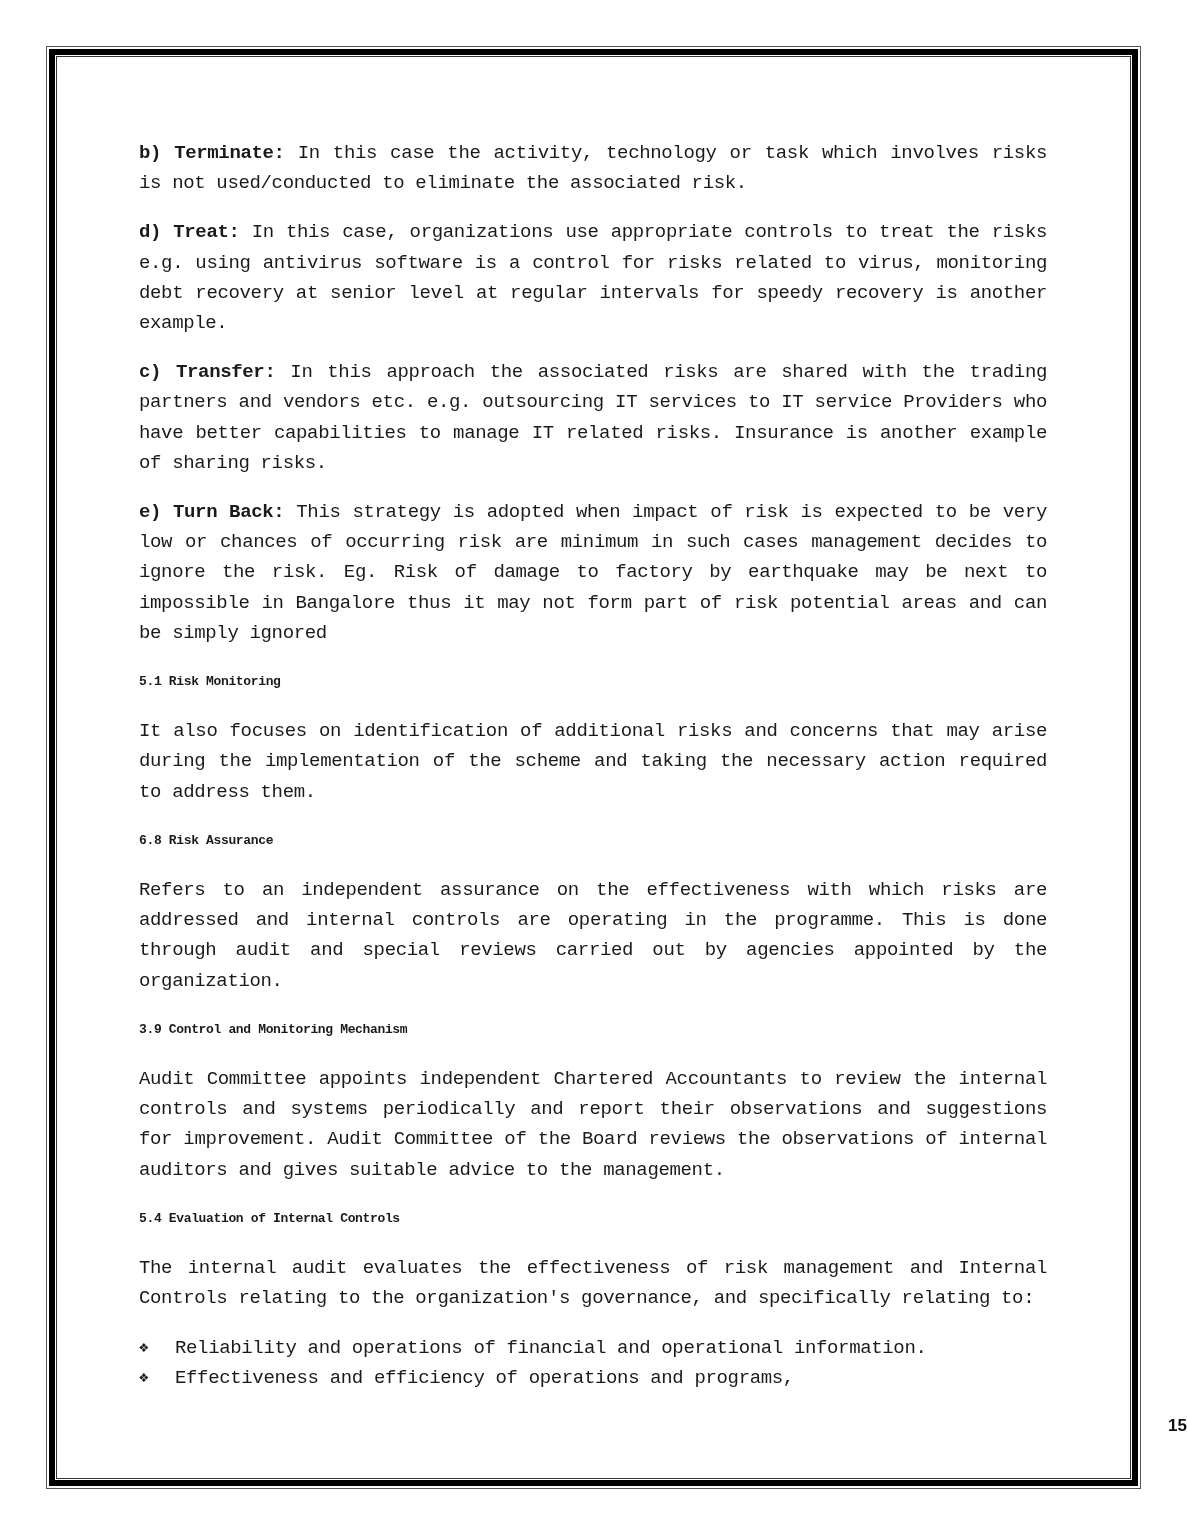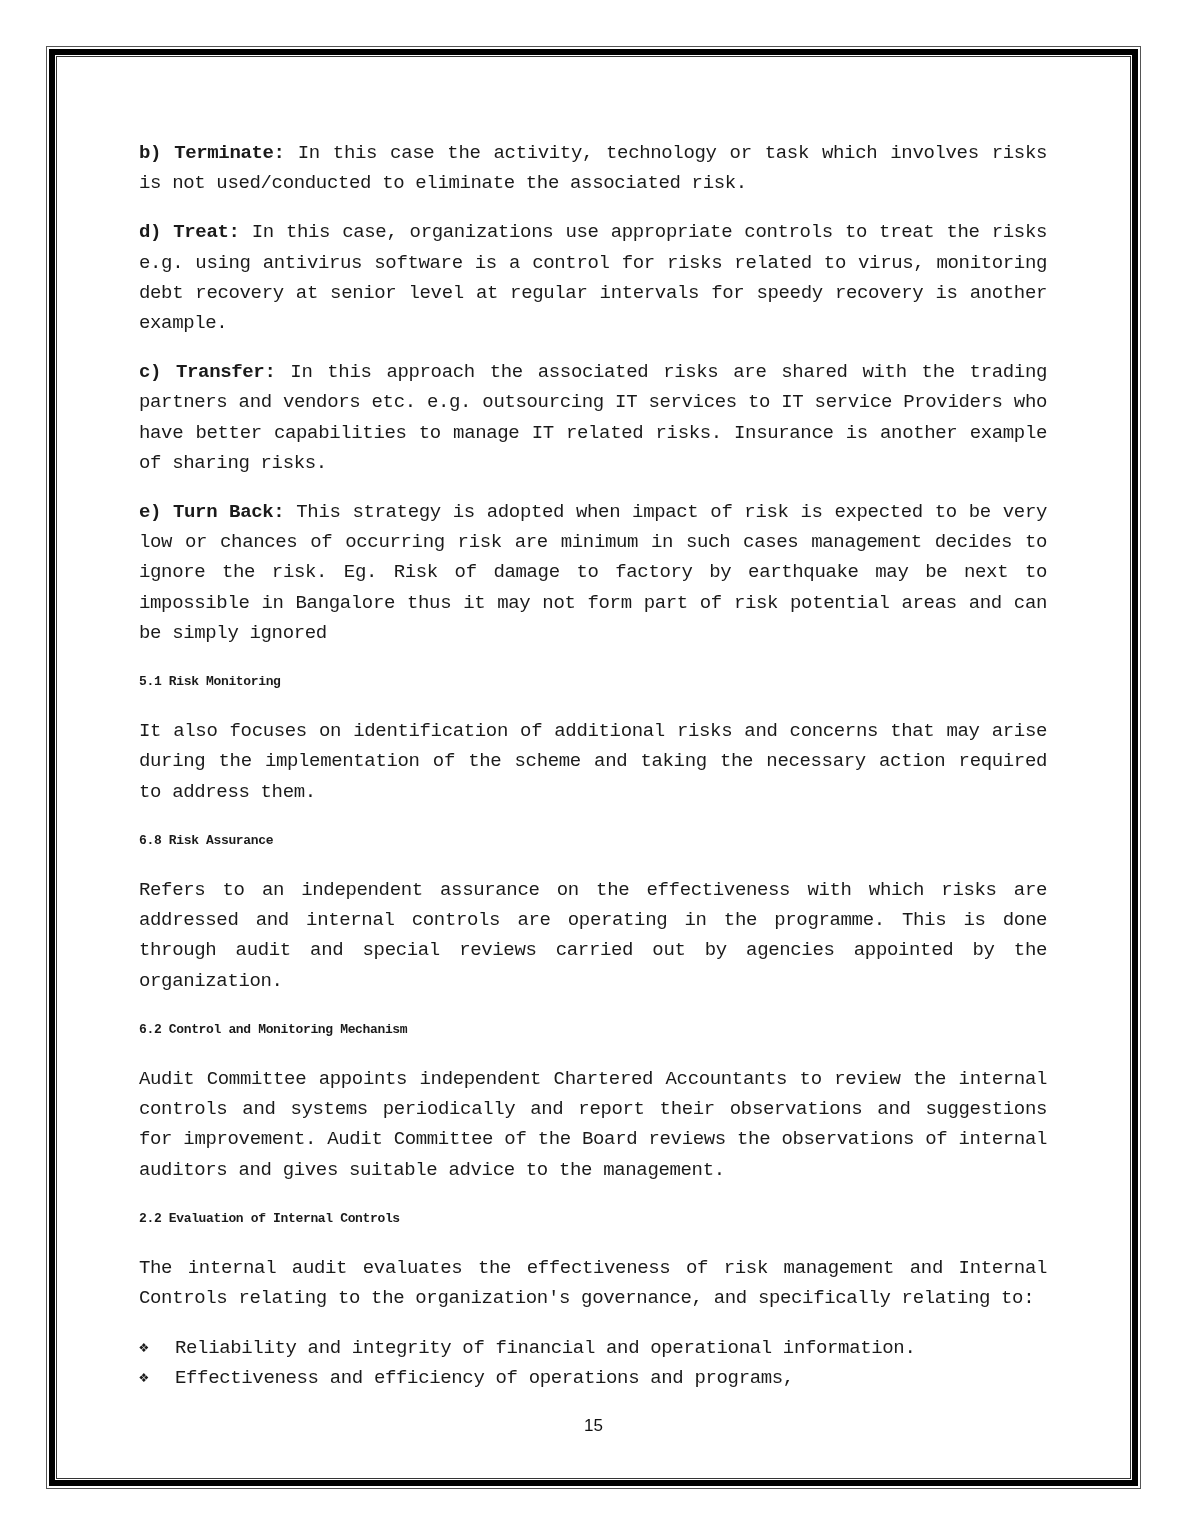--- a/index.html
+++ b/index.html
@@ -21,22 +21,22 @@
     font-family: Liberation Mono, monospace; font-size: 19px; color: #1a1a1a;
     line-height: 30.2px; letter-spacing: -0.35px;
   }
   .content p { margin: 0 0 19px 0; text-align: justify; }
   .content .b { font-weight: bold; }
   .content h3 { margin: 0 0 19px 0; font-size: 13px; font-weight: bold; line-height: 30.2px; }
   .content ul { list-style: none; margin: 0; padding: 0; }
   .content li { position: relative; padding-left: 36px; line-height: 30.2px; }
   .content li .bullet { position: absolute; left: 0; top: 0; font-size: 16px; }
   .page-number {
-    position: absolute; left: 0; width: 1187px; top: 1416px; text-align: center;
-    font-family: "Liberation Sans", sans-serif; font-size: 17px; color: #111;
+    position: absolute; left: 0; width: 1187px; top: 1416px; text-align: right;
+    font-family: "Liberation Sans", sans-serif; font-size: 17px; color: #111; font-weight: bold;
   }
 </style>
 </head>
 <body>
 
 <div class="frame-outer"></div>
 <div class="frame-thick"></div>
 <div class="frame-inner"></div>
 
 <div class="content">
@@ -44,25 +44,25 @@
   <p><span class="b">d) Treat:</span><span> In this case, organizations use appropriate controls to treat the risks e.g. using antivirus software is a control for risks related to virus, monitoring debt recovery at senior level at regular intervals for speedy recovery is another example.</span></p>
   <p><span class="b">c) Transfer:</span><span> In this approach the associated risks are shared with the trading partners and vendors etc. e.g. outsourcing IT services to IT service Providers who have better capabilities to manage IT related risks. Insurance is another example of sharing risks.</span></p>
   <p><span class="b">e) Turn Back:</span><span> This strategy is adopted when impact of risk is expected to be very low or chances of occurring risk are minimum in such cases management decides to ignore the risk. Eg. Risk of damage to factory by earthquake may be next to impossible in Bangalore thus it may not form part of risk potential areas and can be simply ignored</span></p>
 
   <h3>5.1 Risk Monitoring</h3>
   <p>It also focuses on identification of additional risks and concerns that may arise during the implementation of the scheme and taking the necessary action required to address them.</p>
 
   <h3>6.8 Risk Assurance</h3>
   <p>Refers to an independent assurance on the effectiveness with which risks are addressed and internal controls are operating in the programme. This is done through audit and special reviews carried out by agencies appointed by the organization.</p>
 
-  <h3>6.2 Control and Monitoring Mechanism</h3>
+  <h3>3.9 Control and Monitoring Mechanism</h3>
   <p>Audit Committee appoints independent Chartered Accountants to review the internal controls and systems periodically and report their observations and suggestions for improvement. Audit Committee of the Board reviews the observations of internal auditors and gives suitable advice to the management.</p>
 
-  <h3>2.2 Evaluation of Internal Controls</h3>
+  <h3>5.4 Evaluation of Internal Controls</h3>
   <p>The internal audit evaluates the effectiveness of risk management and Internal Controls relating to the organization's governance, and specifically relating to:</p>
 
   <ul>
-    <li><span class="bullet">❖</span><span>Reliability and integrity of financial and operational information.</span></li>
+    <li><span class="bullet">❖</span><span>Reliability and operations of financial and operational information.</span></li>
     <li><span class="bullet">❖</span><span>Effectiveness and efficiency of operations and programs,</span></li>
   </ul>
 </div>
 
 <div class="page-number">15</div>
 
 </body></html>

